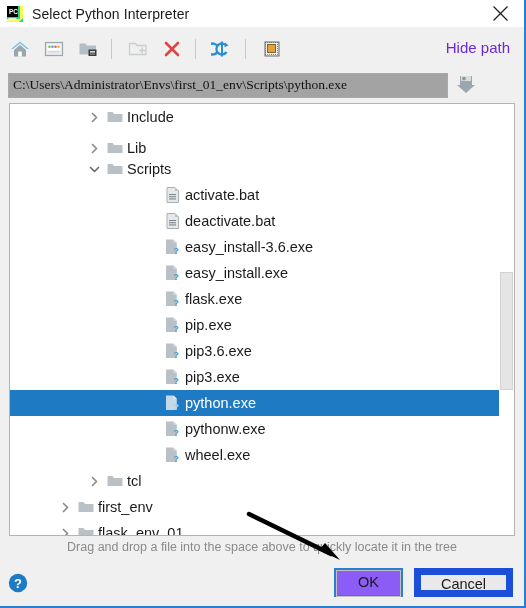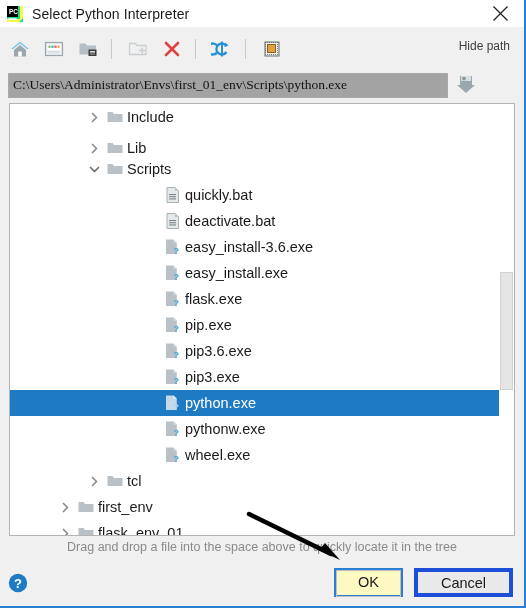--- a/index.html
+++ b/index.html
@@ -86,22 +86,22 @@
     width: 1px;
     height: 20px;
     background: #c8c8c8;
     margin: 0 6px 0 9px;
     flex: none;
   }
   #hide-path {
     position: absolute;
     right: 14px;
     top: 12px;
-    font-size: 12px;
-    color: #404040;
+    font-size: 15px;
+    color: #6d28d9;
     cursor: pointer;
     white-space: nowrap;
   }
 
   
   #path-row {
     position: absolute;
     left: 0; top: 68px;
     width: 524px;
     height: 34px;
@@ -222,41 +222,41 @@
     cursor: pointer;
   }
   #btn-ok {
     position: absolute;
     left: 334px;
     top: 568px;
     width: 69px;
     height: 29px;
     box-sizing: border-box;
     border: 2px solid #2a7fd4;
-    background: #fef9c3;
+    background: #8b5cf6;
     font-family: "Liberation Sans", sans-serif;
     font-size: 14.5px;
     color: #1a1a1a;
     cursor: pointer;
     padding: 0;
   }
   #btn-ok .inner {
     display: block;
     border: 1px solid #c0c0c0;
     height: 100%;
     line-height: 23px;
   }
   #btn-cancel {
     position: absolute;
     left: 414px;
     top: 568px;
     width: 99px;
     height: 29px;
     box-sizing: border-box;
-    border: 4px solid #1d4ed8;
+    border: 7px solid #1d4ed8;
     background: #e9e9e9;
     font-family: "Liberation Sans", sans-serif;
     font-size: 14.5px;
     color: #1a1a1a;
     cursor: pointer;
   }
 
   
   #annot-arrow {
     position: absolute;
@@ -423,21 +423,21 @@
           <span class="chev empty"></span>
           <span class="node-icon">
             <svg width="14" height="16" viewBox="0 0 14 16">
               <path d="M1 0.5 L9 0.5 L12.5 4 L12.5 15.5 L1 15.5 Z" fill="#e6e9ea" stroke="#a8b0b4" stroke-width="1"></path>
               <path d="M9 0.5 L9 4 L12.5 4 Z" fill="#b9c1c6"></path>
               <rect x="3" y="7" width="7" height="1.1" fill="#7d868c"></rect>
               <rect x="3" y="9.2" width="7" height="1.1" fill="#7d868c"></rect>
               <rect x="3" y="11.4" width="7" height="1.1" fill="#7d868c"></rect>
             </svg>
           </span>
-          <span class="node-label">quickly.bat</span>
+          <span class="node-label">activate.bat</span>
         </div>
         <div class="tree-row" style="padding-left: 134px;">
           <span class="chev empty"></span>
           <span class="node-icon">
             <svg width="14" height="16" viewBox="0 0 14 16">
               <path d="M1 0.5 L9 0.5 L12.5 4 L12.5 15.5 L1 15.5 Z" fill="#e6e9ea" stroke="#a8b0b4" stroke-width="1"></path>
               <path d="M9 0.5 L9 4 L12.5 4 Z" fill="#b9c1c6"></path>
               <rect x="3" y="7" width="7" height="1.1" fill="#7d868c"></rect>
               <rect x="3" y="9.2" width="7" height="1.1" fill="#7d868c"></rect>
               <rect x="3" y="11.4" width="7" height="1.1" fill="#7d868c"></rect>

